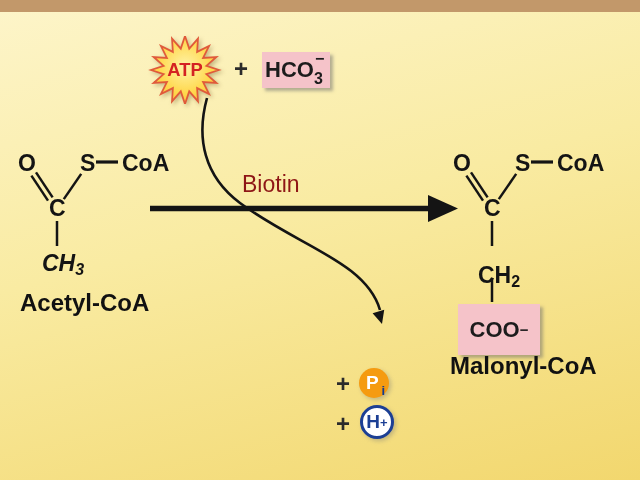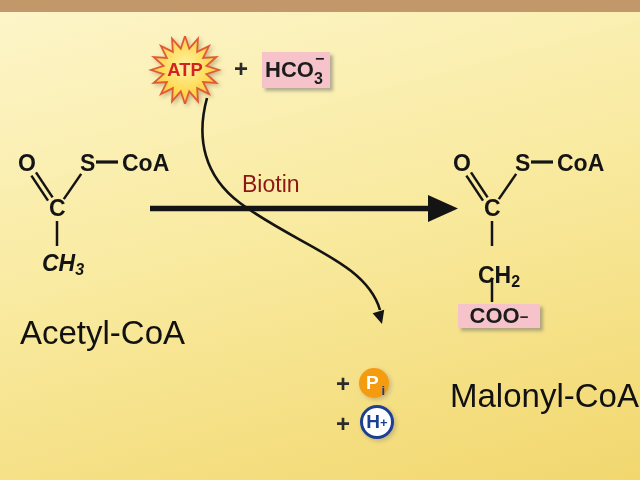--- a/index.html
+++ b/index.html
@@ -13,37 +13,37 @@
     background:#c2986a;
   }
   .overlay { position:absolute; left:0; top:0; width:640px; height:480px; }
   .chem {
     position:absolute; color:#141414; font-size:23px; font-weight:bold;
     white-space:nowrap; line-height:1;
   }
   .sub { font-size:16px; vertical-align:-4px; }
   .sup { font-size:15px; vertical-align:8px; }
   .struct-label {
-    position:absolute; color:#111; font-size:33px; font-weight:normal; line-height:1;margin-top:25px;
+    position:absolute; color:#111; font-size:24px; font-weight:bold; line-height:1;
   }
   .biotin {
     position:absolute; left:242px; top:173px; color:#8e1616;
     font-size:23px; font-weight:normal; line-height:1;
   }
   .plus {
     position:absolute; color:#2b2b2b; font-size:24px; font-weight:bold; line-height:1;
   }
   .pink-box {
     position:absolute; background:#f5c3c9; color:#1c1c1c;
     font-size:22px; font-weight:bold; line-height:1;
     display:flex; align-items:center; justify-content:center;
     box-shadow:3px 3px 3px rgba(110,110,110,0.5);
   }
   .hco3-box { left:262px; top:52px; width:68px; height:36px; }
-  .coo-box  { left:458px; top:304px; width:82px; height:24px; }
+  .coo-box  { left:458px; top:304px; width:82px; height:51px; }
   .stack { position:relative; display:inline-block; width:13px; height:28px; }
   .stack-sup { position:absolute; left:1px; top:-5px; font-size:16px; }
   .stack-sub { position:absolute; left:0; bottom:-3px; font-size:16px; }
   .atp-star { position:absolute; left:148px; top:36px; filter:drop-shadow(2px 2px 2px rgba(130,110,60,0.45)); }
   .adp-oval {
     position:absolute; left:352px; top:326px; width:62px; height:33px;
     background:#f8cda4; border:2.5px solid #b5492f; border-radius:50%;
     display:flex; align-items:center; justify-content:center;
     color:#ce1f1f; font-size:20px; font-weight:bold;
     filter:drop-shadow(2px 2px 2px rgba(120,120,120,0.4));

